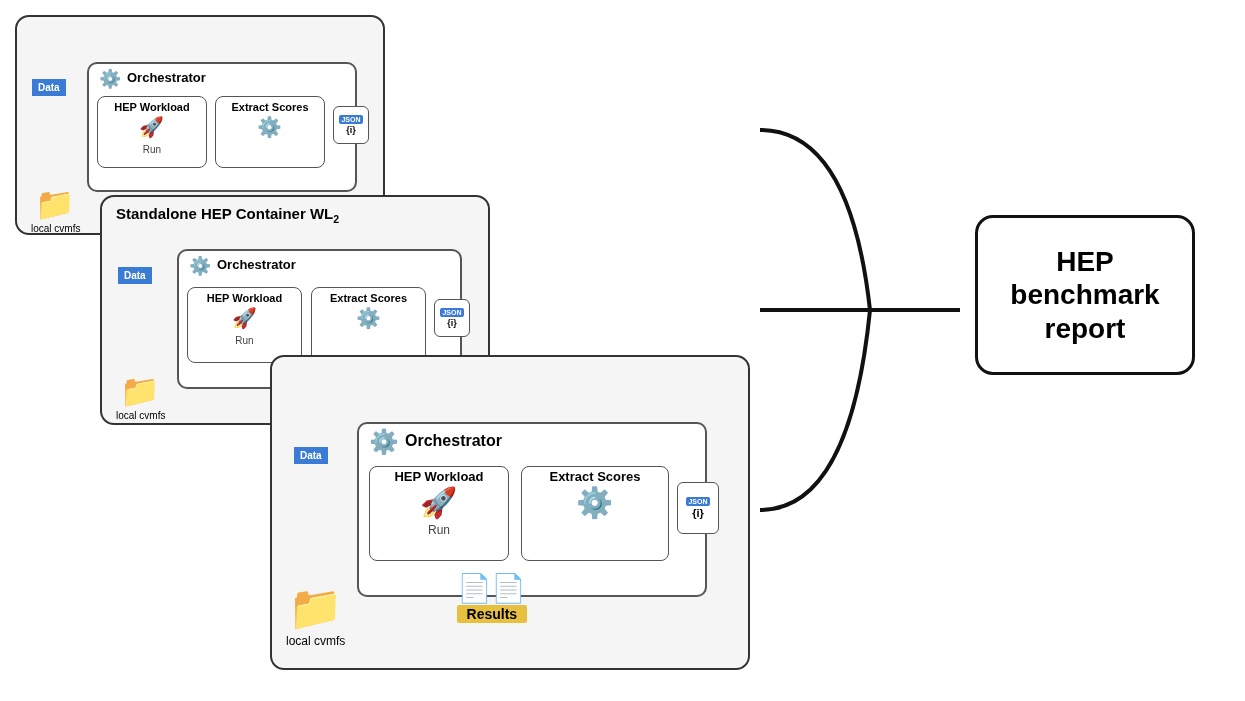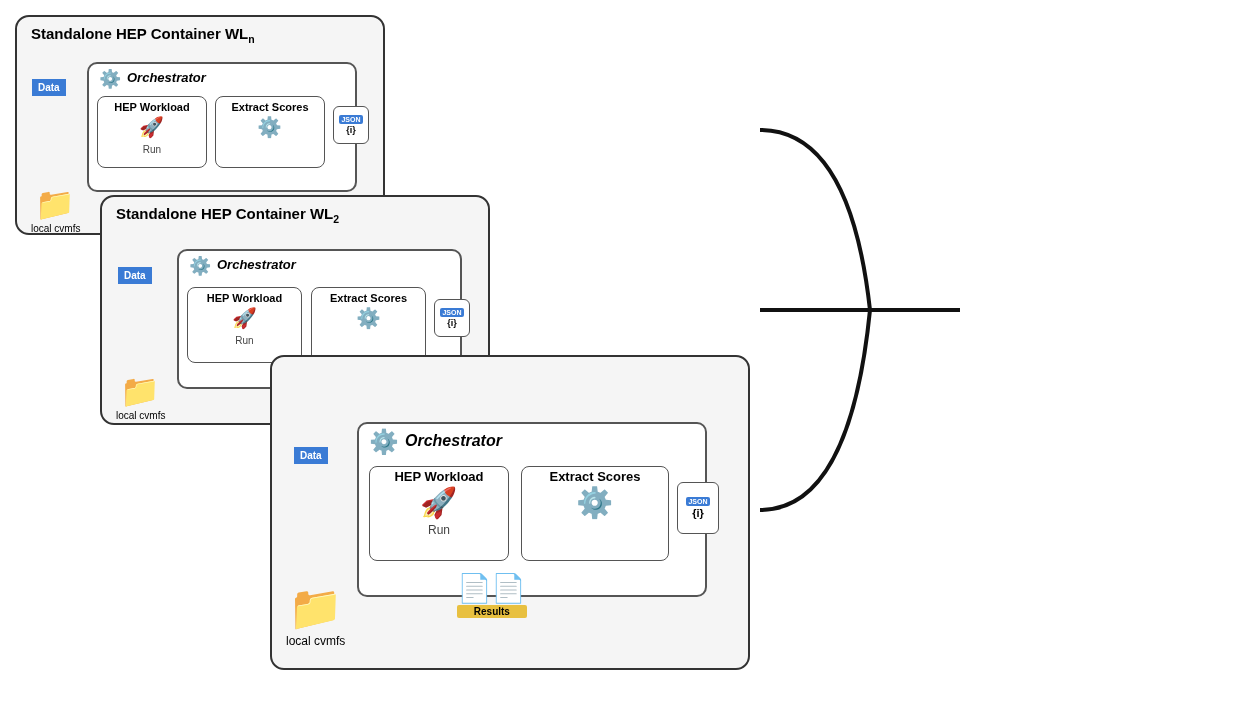--- a/index.html
+++ b/index.html
@@ -67,21 +67,20 @@
       border-radius: 10px;
       background: #fff;
     }
 
     .orchestrator-title {
       font-size: 13px;
       font-weight: bold;
       position: absolute;
       top: 6px;
       left: 38px;
-      font-style: italic;
     }
 
     .orch-icon {
       position: absolute;
       top: 4px;
       left: 10px;
       font-size: 18px;
     }
 
     
@@ -168,21 +167,21 @@
     .results-box {
       position: absolute;
       text-align: center;
     }
 
     .results-emoji {
       font-size: 28px;
     }
 
     .results-label {
-      font-size: 10px;
+      font-size: 14px;
       font-weight: bold;
       background: #e8c040;
       padding: 1px 4px;
       border-radius: 2px;
       display: block;
     }
 
     
     .report-bubble {
       position: absolute;
@@ -246,23 +245,20 @@
     <line x1="870" y1="310" x2="960" y2="310" stroke="#111" stroke-width="4"></line>
 
     <defs>
       <marker id="arrow" markerWidth="8" markerHeight="8" refX="6" refY="3" orient="auto">
         <path d="M0,0 L0,6 L8,3 z" fill="#333"></path>
       </marker>
     </defs>
   </svg>
 
   <div class="standalone-container container-wln">
-    <span class="container-title">
-      <span>Standalone HEP Container WL</span><sub>n</sub>
-    </span>
 
     <div class="data-box" style="top:62px; left:15px;">
       <span>Data</span>
     </div>
 
     <div class="orchestrator-box" style="top:45px; left:70px; width:270px; height:130px;">
       <span class="orch-icon">⚙️</span>
       <span class="orchestrator-title">Orchestrator</span>
 
       <div class="task-box" style="top:32px; left:8px; width:110px; height:72px;">
@@ -358,14 +354,19 @@
       <span class="folder-label" style="font-size:12px;">local
 cvmfs</span>
     </div>
 
     <div class="results-box" style="top:215px; left:185px;">
       <span class="results-emoji">📄📄</span>
       <span class="results-label">Results</span>
     </div>
   </div>
 
+  <div class="report-bubble" style="top:215px; right:50px;">
+    <span class="report-text">HEP
+benchmark
+report</span>
+  </div>
 
 </div>
 
 </body></html>

